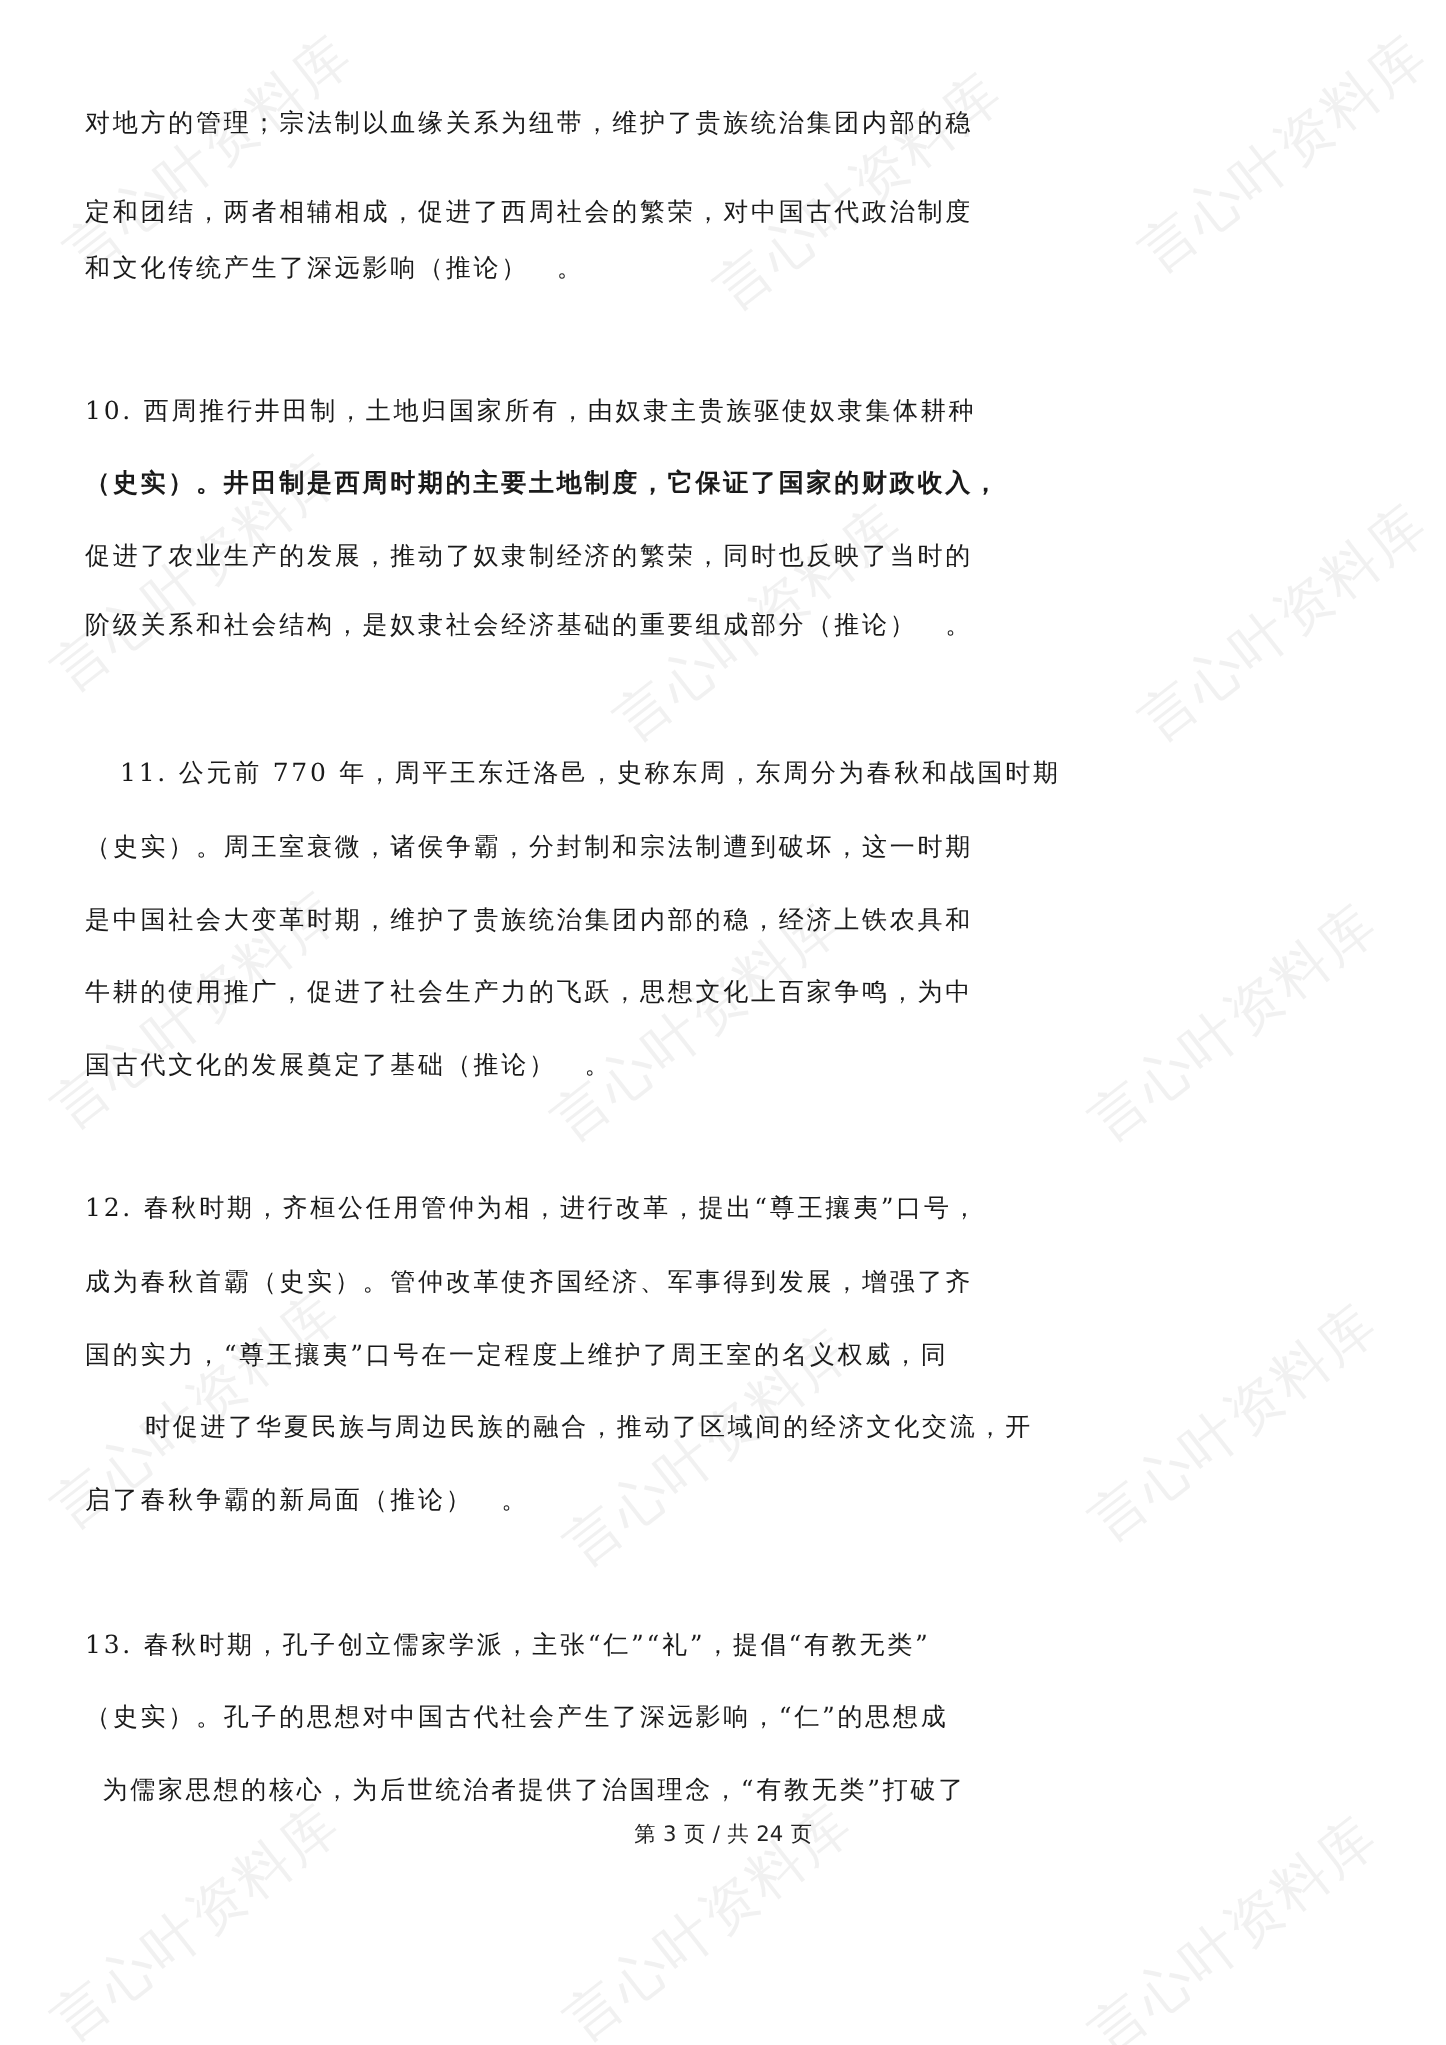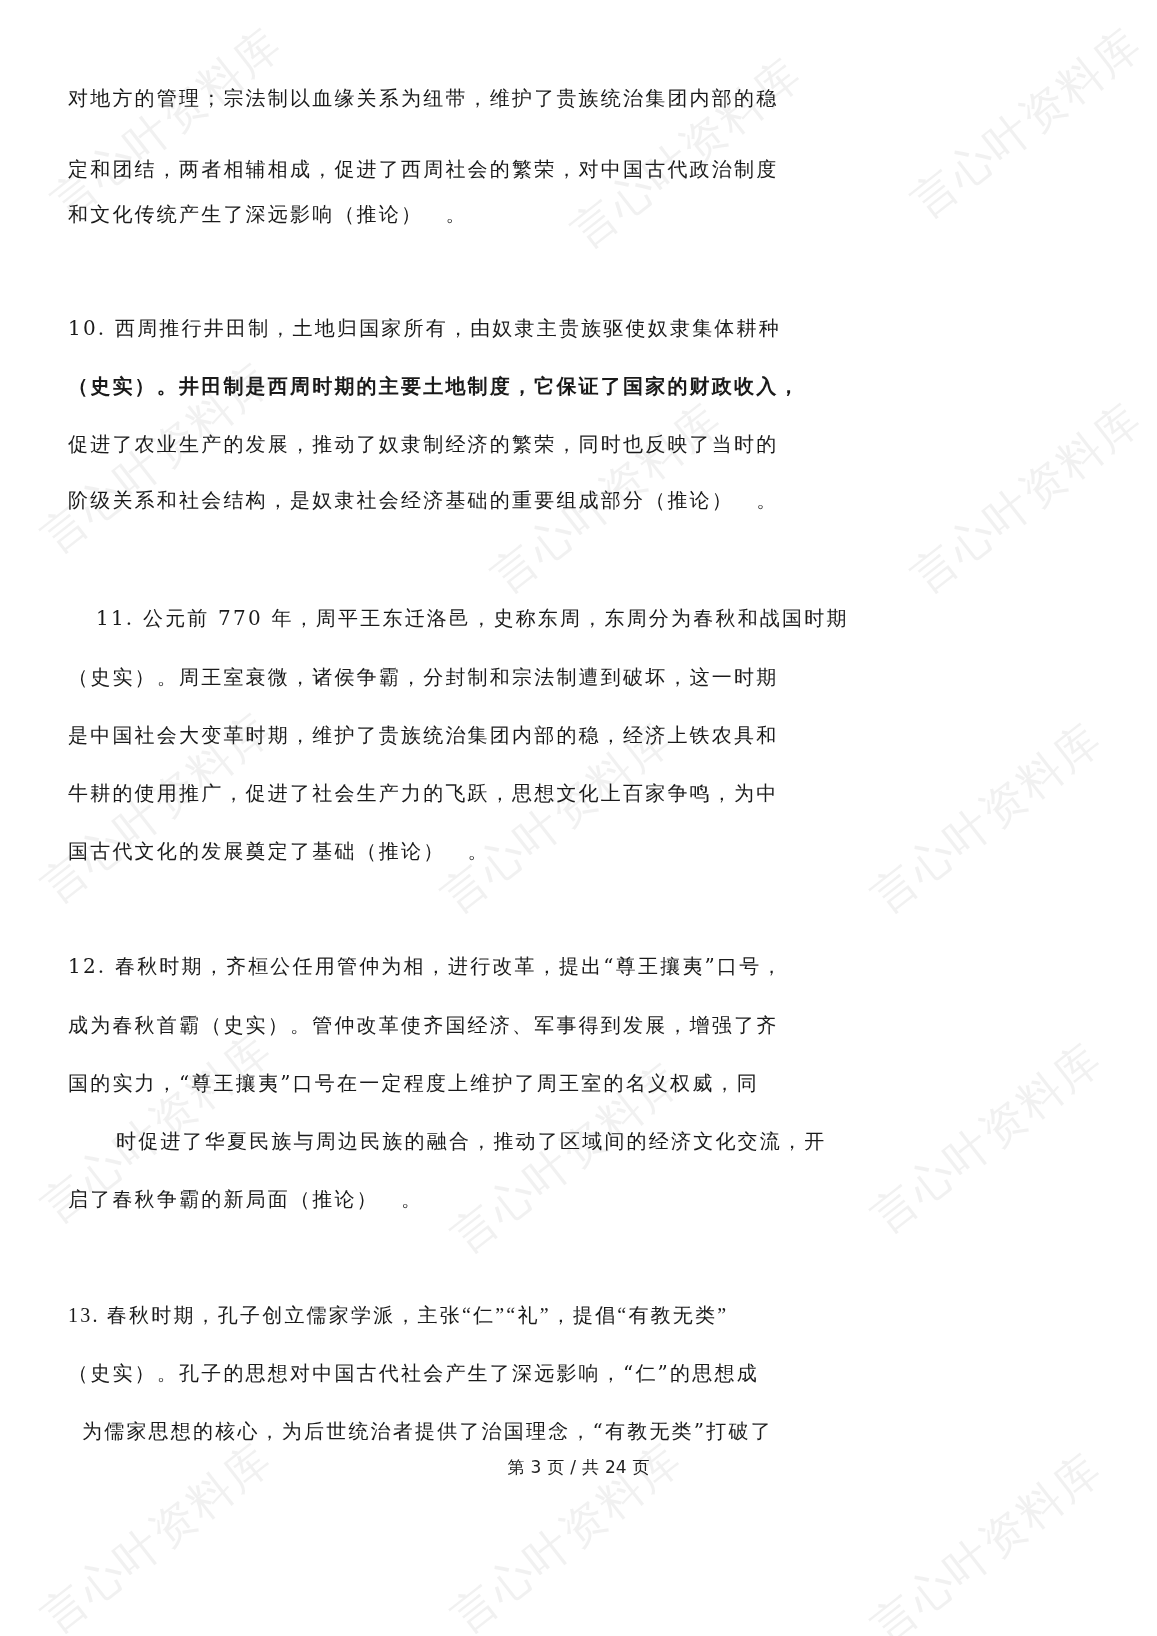--- a/index.html
+++ b/index.html
@@ -100,21 +100,21 @@
 
   <div>
     <div class="line" style="top:949px;">12.  春秋时期，齐桓公任用管仲为相，进行改革，提出“尊王攘夷”口号，</div>
     <div class="line" style="top:1008px;">成为春秋首霸（史实）。管仲改革使齐国经济、军事得到发展，增强了齐</div>
     <div class="line" style="top:1066px;">国的实力，“尊王攘夷”口号在一定程度上维护了周王室的名义权威，同</div>
     <div class="line" style="top:1124px;margin-left:48px;">时促进了华夏民族与周边民族的融合，推动了区域间的经济文化交流，开</div>
     <div class="line" style="top:1182px;">启了春秋争霸的新局面（推论）　。</div>
   </div>
 
   <div>
-    <div class="line" style="top:1298px;font-family:Liberation Serif, serif;">13.  春秋时期，孔子创立儒家学派，主张“仁”“礼”，提倡“有教无类”</div>
+    <div class="line" style="top:1298px;">13.  春秋时期，孔子创立儒家学派，主张“仁”“礼”，提倡“有教无类”</div>
     <div class="line" style="top:1356px;">（史实）。孔子的思想对中国古代社会产生了深远影响，“仁”的思想成</div>
     <div class="line" style="top:1414px;margin-left:14px;">为儒家思想的核心，为后世统治者提供了治国理念，“有教无类”打破了</div>
   </div>
 
   <div class="footer">
     <span>第</span><span>3</span><span>页</span><span>/</span><span>共</span><span>24</span><span>页</span>
   </div>
 
 </div>
 

